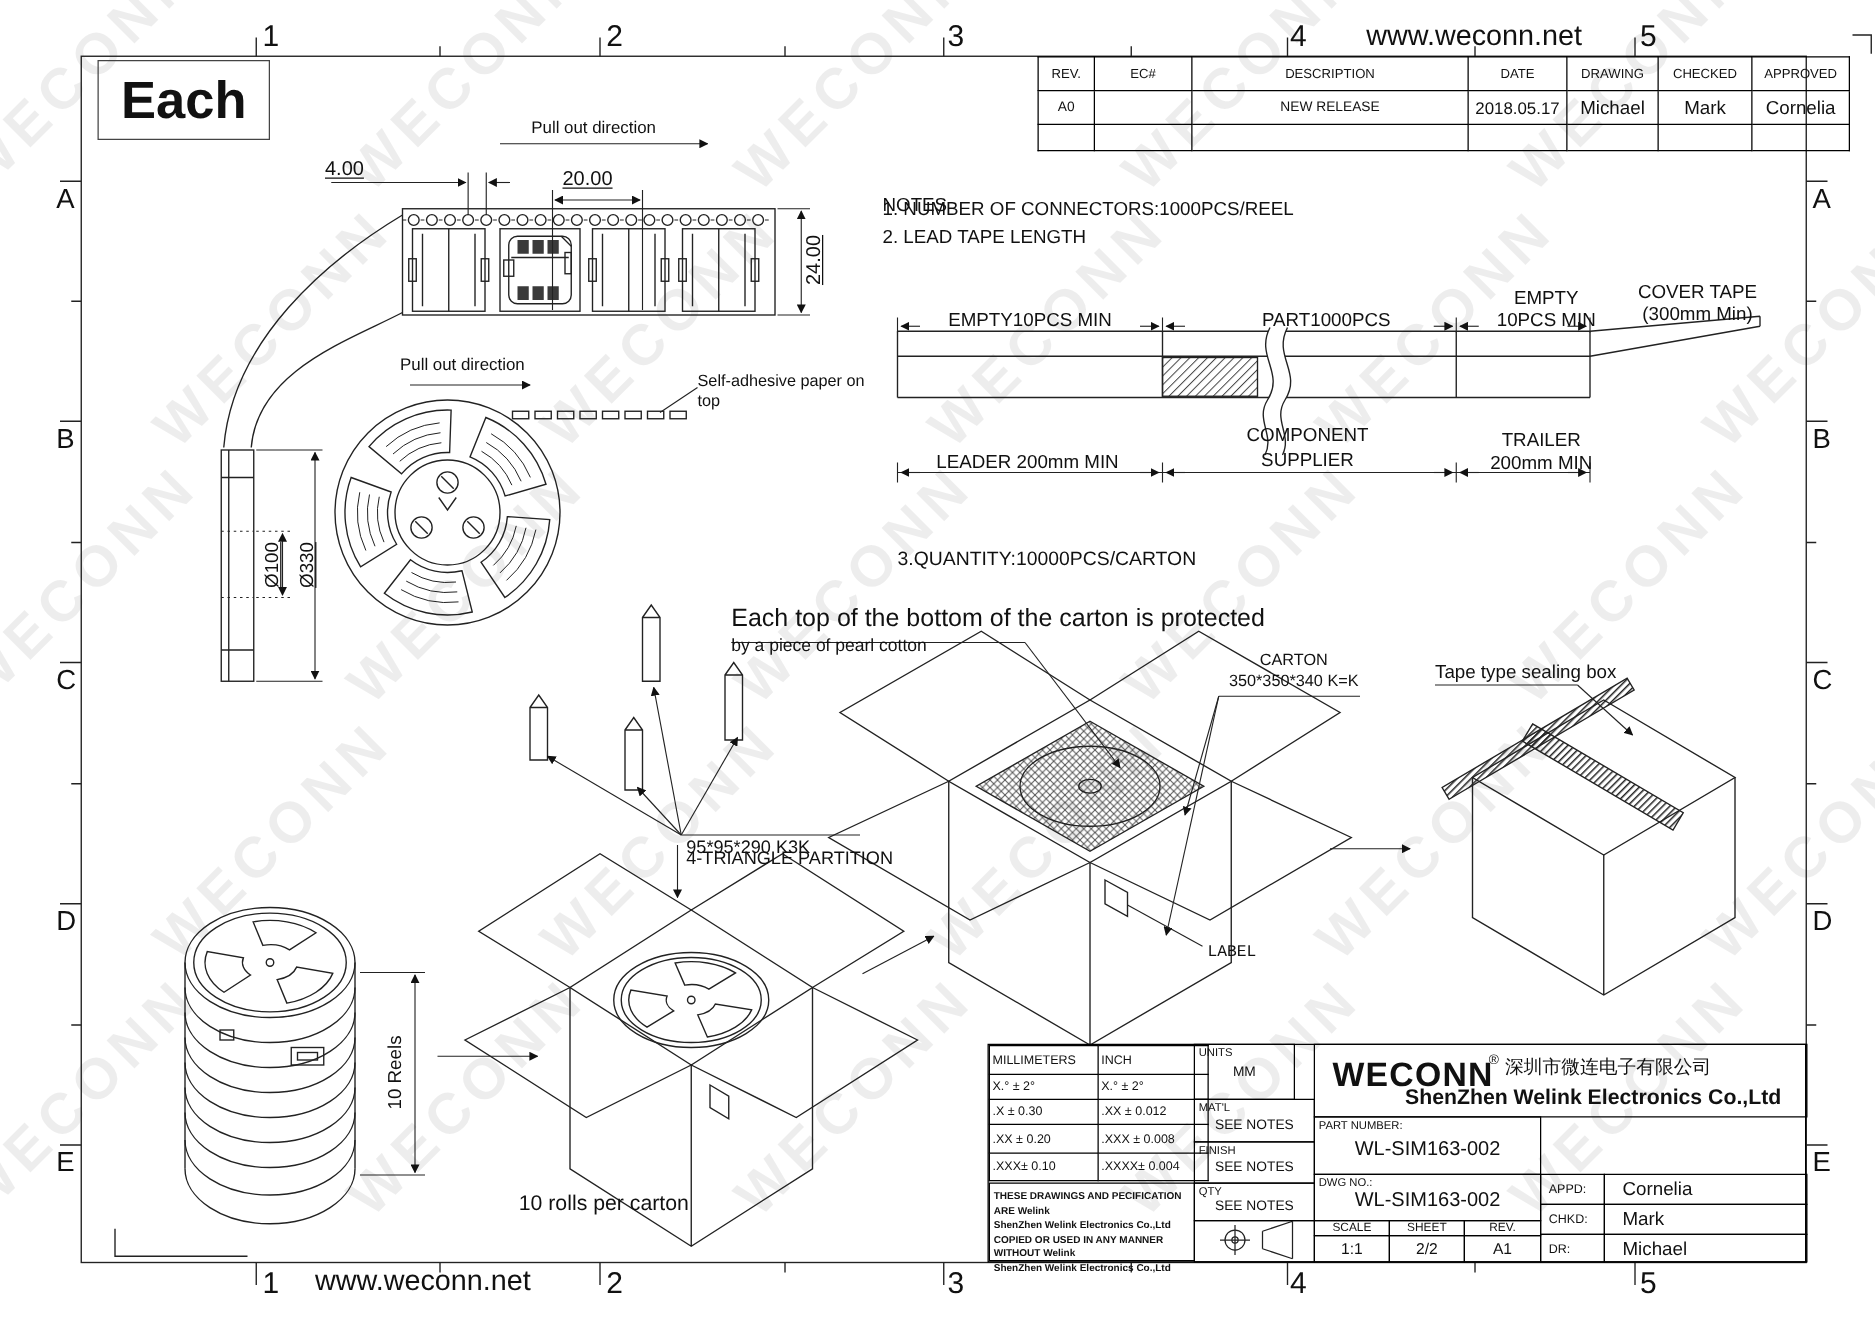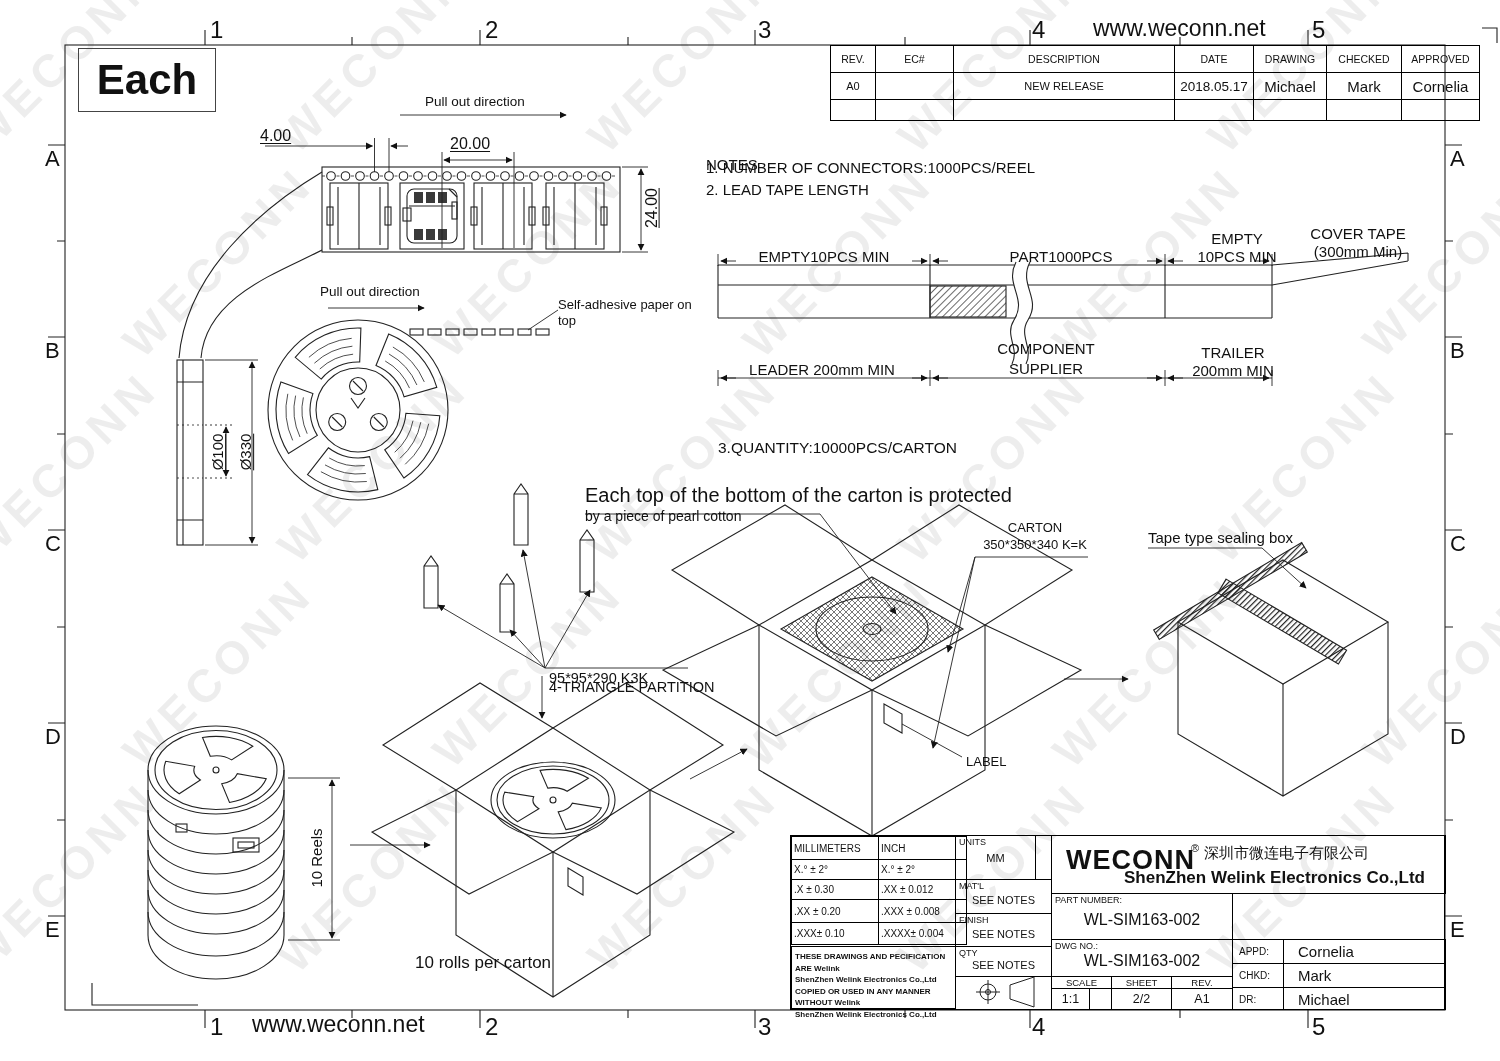--- a/index.html
+++ b/index.html
@@ -416,21 +416,21 @@
   <div class="lbl ctr" style="left:1046px;top:361px;font-size:15px;">SUPPLIER</div>
   <div class="lbl ctr" style="left:1233px;top:345px;font-size:15px;">TRAILER</div>
   <div class="lbl ctr" style="left:1233px;top:363px;font-size:15px;">200mm MIN</div>
 
   <div class="lbl" style="left:585px;top:485px;font-size:20px;">Each top of the bottom of the carton is protected</div>
   <div class="lbl" style="left:585px;top:509px;font-size:14px;">by a piece of pearl cotton</div>
   <div class="lbl ctr" style="left:1035px;top:521px;font-size:13px;">CARTON</div>
   <div class="lbl ctr" style="left:1035px;top:538px;font-size:13px;">350*350*340 K=K</div>
   <div class="lbl" style="left:549px;top:652px;font-size:14.5px;margin-top:28px;">4-TRIANGLE PARTITION</div>
   <div class="lbl" style="left:549px;top:671px;font-size:14.5px;">95*95*290 K3K</div>
-  <div class="lbl" style="left:966px;top:755px;font-size:13px;">LABEL</div>
+  <div class="lbl" style="left:966px;top:755px;font-size:13px;font-family:Liberation Mono, monospace;">LABEL</div>
   <div class="lbl" style="left:1148px;top:530px;font-size:15px;">Tape type sealing box</div>
   <div class="lbl vrt" style="left:317px;top:858px;font-size:15px;">10 Reels</div>
   <div class="lbl" style="left:415px;top:954px;font-size:17px;">10 rolls per carton</div>
 
   <div class="tb">
     <table class="tol">
       <tbody>
           <tr style="height:23px;font-size:10px;">
         <td style="width:82px">MILLIMETERS</td>
         <td style="width:83px">INCH</td>
@@ -488,21 +488,21 @@
       <div class="cl">PART NUMBER:</div>
       <div class="cv" style="font-size:16px;margin-top:6px;">WL-SIM163-002</div>
     </div>
     <div class="cell" style="left:260px;top:103px;width:182px;height:38px;">
       <div class="cl">DWG NO.:</div>
       <div class="cv" style="font-size:16px;margin-top:1px;">WL-SIM163-002</div>
     </div>
     <div class="cell" style="left:260px;top:140px;width:61px;height:13px;font-size:9.5px;text-align:center;">SCALE</div>
     <div class="cell" style="left:320px;top:140px;width:61px;height:13px;font-size:9.5px;text-align:center;">SHEET</div>
     <div class="cell" style="left:380px;top:140px;width:62px;height:13px;font-size:9.5px;text-align:center;">REV.</div>
-    <div class="cell" style="left:260px;top:152px;width:39px;height:22px;font-size:12.5px;text-align:center;padding-top:3px;">1:1</div>
+    <div class="cell" style="left:260px;top:152px;width:61px;height:22px;font-size:12.5px;text-align:center;padding-top:3px;">1:1</div>
     <div class="cell" style="left:320px;top:152px;width:61px;height:22px;font-size:12.5px;text-align:center;padding-top:3px;">2/2</div>
     <div class="cell" style="left:380px;top:152px;width:62px;height:22px;font-size:12.5px;text-align:center;padding-top:3px;">A1</div>
     <div class="cell" style="left:441px;top:103px;width:52px;height:25px;font-size:10px;padding:6px 0 0 6px;">APPD:</div>
     <div class="cell" style="left:492px;top:103px;width:163px;height:25px;font-size:15px;padding:3px 0 0 14px;">Cornelia</div>
     <div class="cell" style="left:441px;top:127px;width:52px;height:25px;font-size:10px;padding:6px 0 0 6px;">CHKD:</div>
     <div class="cell" style="left:492px;top:127px;width:163px;height:25px;font-size:15px;padding:3px 0 0 14px;">Mark</div>
     <div class="cell" style="left:441px;top:151px;width:52px;height:23px;font-size:10px;padding:6px 0 0 6px;">DR:</div>
     <div class="cell" style="left:492px;top:151px;width:163px;height:23px;font-size:15px;padding:3px 0 0 14px;">Michael</div>
   </div>
 

